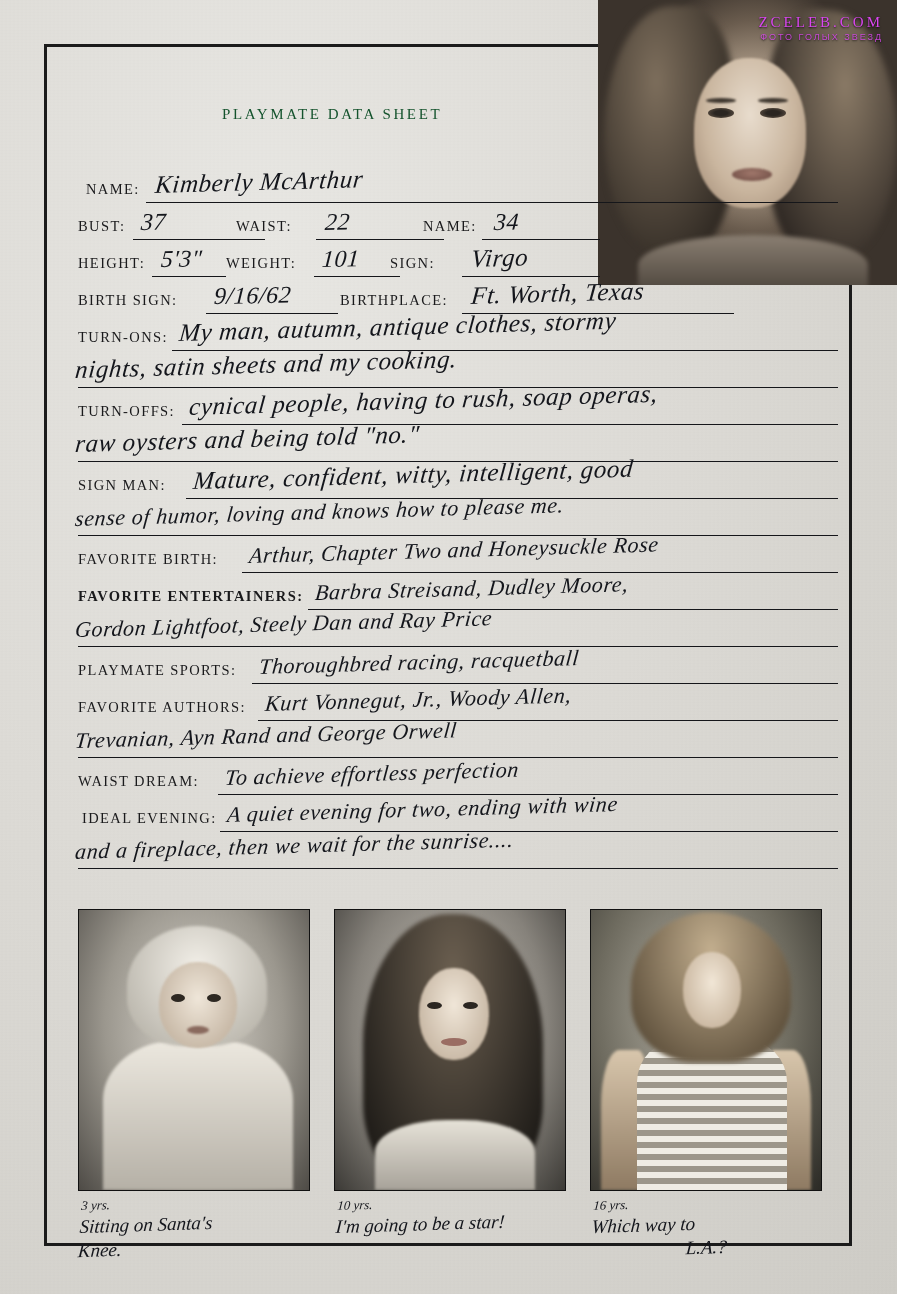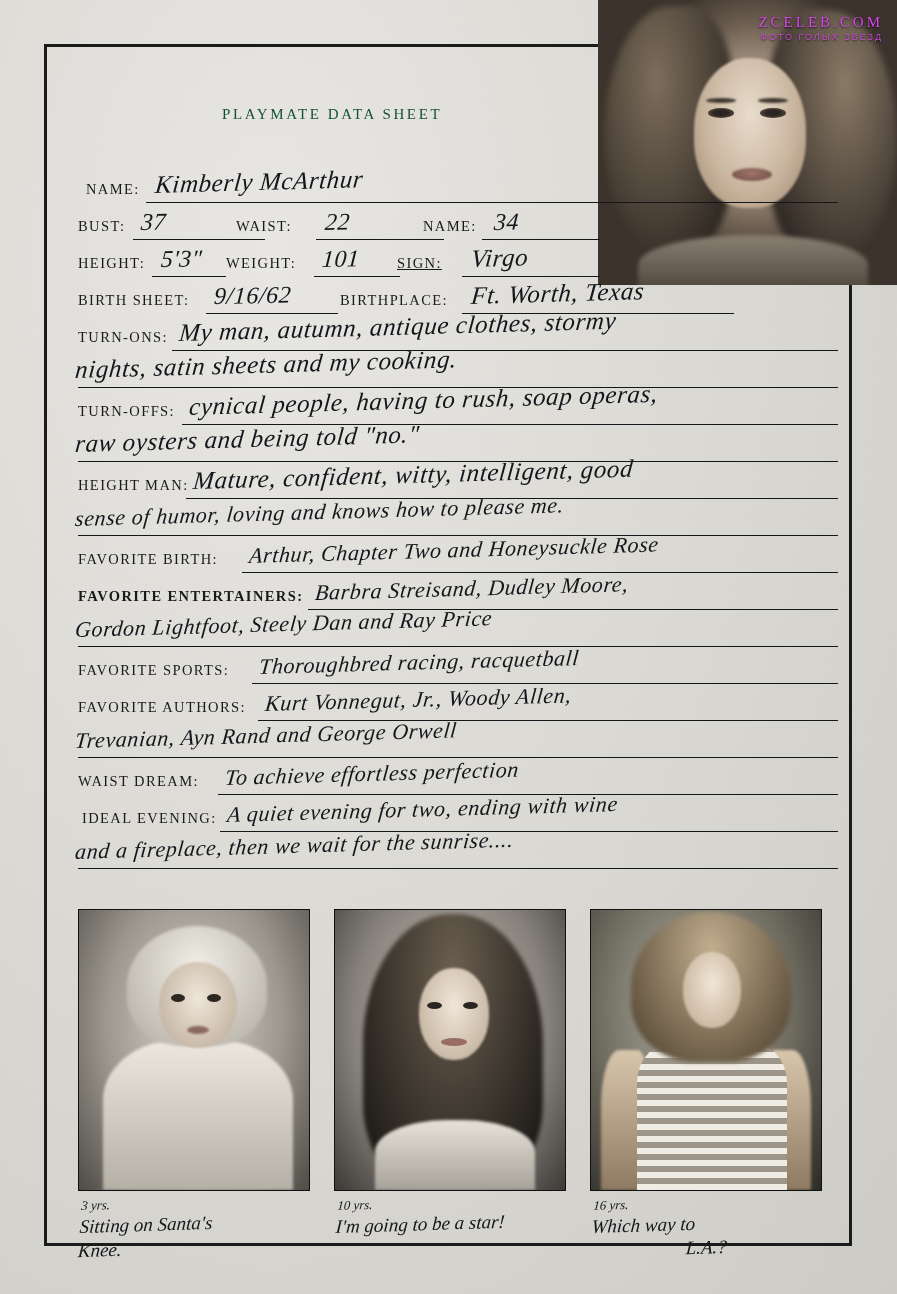--- a/index.html
+++ b/index.html
@@ -402,27 +402,27 @@
 
     <div class="row">
       <span class="lbl" style="left:0;">HEIGHT:</span>
       <span class="hw num" style="left:82px;">5'3"</span>
       <span class="rule" style="left:74px; width:74px;"></span>
 
       <span class="lbl" style="left:148px;">WEIGHT:</span>
       <span class="hw num" style="left:243px;">101</span>
       <span class="rule" style="left:236px; width:86px;"></span>
 
-      <span class="lbl" style="left:319px;text-decoration:underline;">SIGN:</span>
+      <span class="lbl" style="left:312px;">SIGN:</span>
       <span class="hw" style="left:392px;">Virgo</span>
       <span class="rule" style="left:384px; width:138px;"></span>
     </div>
 
     <div class="row">
-      <span class="lbl" style="left:0;">BIRTH SHEET:</span>
+      <span class="lbl" style="left:0;">BIRTH SIGN:</span>
       <span class="hw num" style="left:135px;">9/16/62</span>
       <span class="rule" style="left:128px; width:132px;"></span>
 
       <span class="lbl" style="left:262px;">BIRTHPLACE:</span>
       <span class="hw" style="left:392px;">Ft. Worth, Texas</span>
       <span class="rule" style="left:384px; width:272px;"></span>
     </div>
 
     <div class="row">
       <span class="lbl" style="left:0;">TURN-ONS:</span>
@@ -438,21 +438,21 @@
       <span class="lbl" style="left:0;">TURN-OFFS:</span>
       <span class="hw" style="left:110px;">cynical people, having to rush, soap operas,</span>
       <span class="rule" style="left:104px; width:656px;"></span>
     </div>
     <div class="row">
       <span class="hw" style="left:-4px;">raw oysters and being told "no."</span>
       <span class="rule" style="left:0; width:760px;"></span>
     </div>
 
     <div class="row">
-      <span class="lbl" style="left:0;">HEIGHT MAN:</span>
+      <span class="lbl" style="left:0;">SIGN MAN:</span>
       <span class="hw" style="left:114px;">Mature, confident, witty, intelligent, good</span>
       <span class="rule" style="left:108px; width:652px;"></span>
     </div>
     <div class="row">
       <span class="hw sm" style="left:-4px;">sense of humor, loving and knows how to please me.</span>
       <span class="rule" style="left:0; width:760px;"></span>
     </div>
 
     <div class="row">
       <span class="lbl" style="left:0;">FAVORITE BIRTH:</span>
@@ -464,21 +464,21 @@
       <span class="lbl" style="left:0;font-weight:bold;">FAVORITE ENTERTAINERS:</span>
       <span class="hw sm" style="left:236px;">Barbra Streisand, Dudley Moore,</span>
       <span class="rule" style="left:230px; width:530px;"></span>
     </div>
     <div class="row">
       <span class="hw sm" style="left:-4px;">Gordon Lightfoot, Steely Dan and Ray Price</span>
       <span class="rule" style="left:0; width:760px;"></span>
     </div>
 
     <div class="row">
-      <span class="lbl" style="left:0;">FAVORITE SPORTS:</span>
+      <span class="lbl" style="left:0;">PLAYMATE SPORTS:</span>
       <span class="hw sm" style="left:180px;">Thoroughbred racing, racquetball</span>
       <span class="rule" style="left:174px; width:586px;"></span>
     </div>
 
     <div class="row">
       <span class="lbl" style="left:0;">FAVORITE AUTHORS:</span>
       <span class="hw sm" style="left:186px;">Kurt Vonnegut, Jr., Woody Allen,</span>
       <span class="rule" style="left:180px; width:580px;"></span>
     </div>
     <div class="row">

